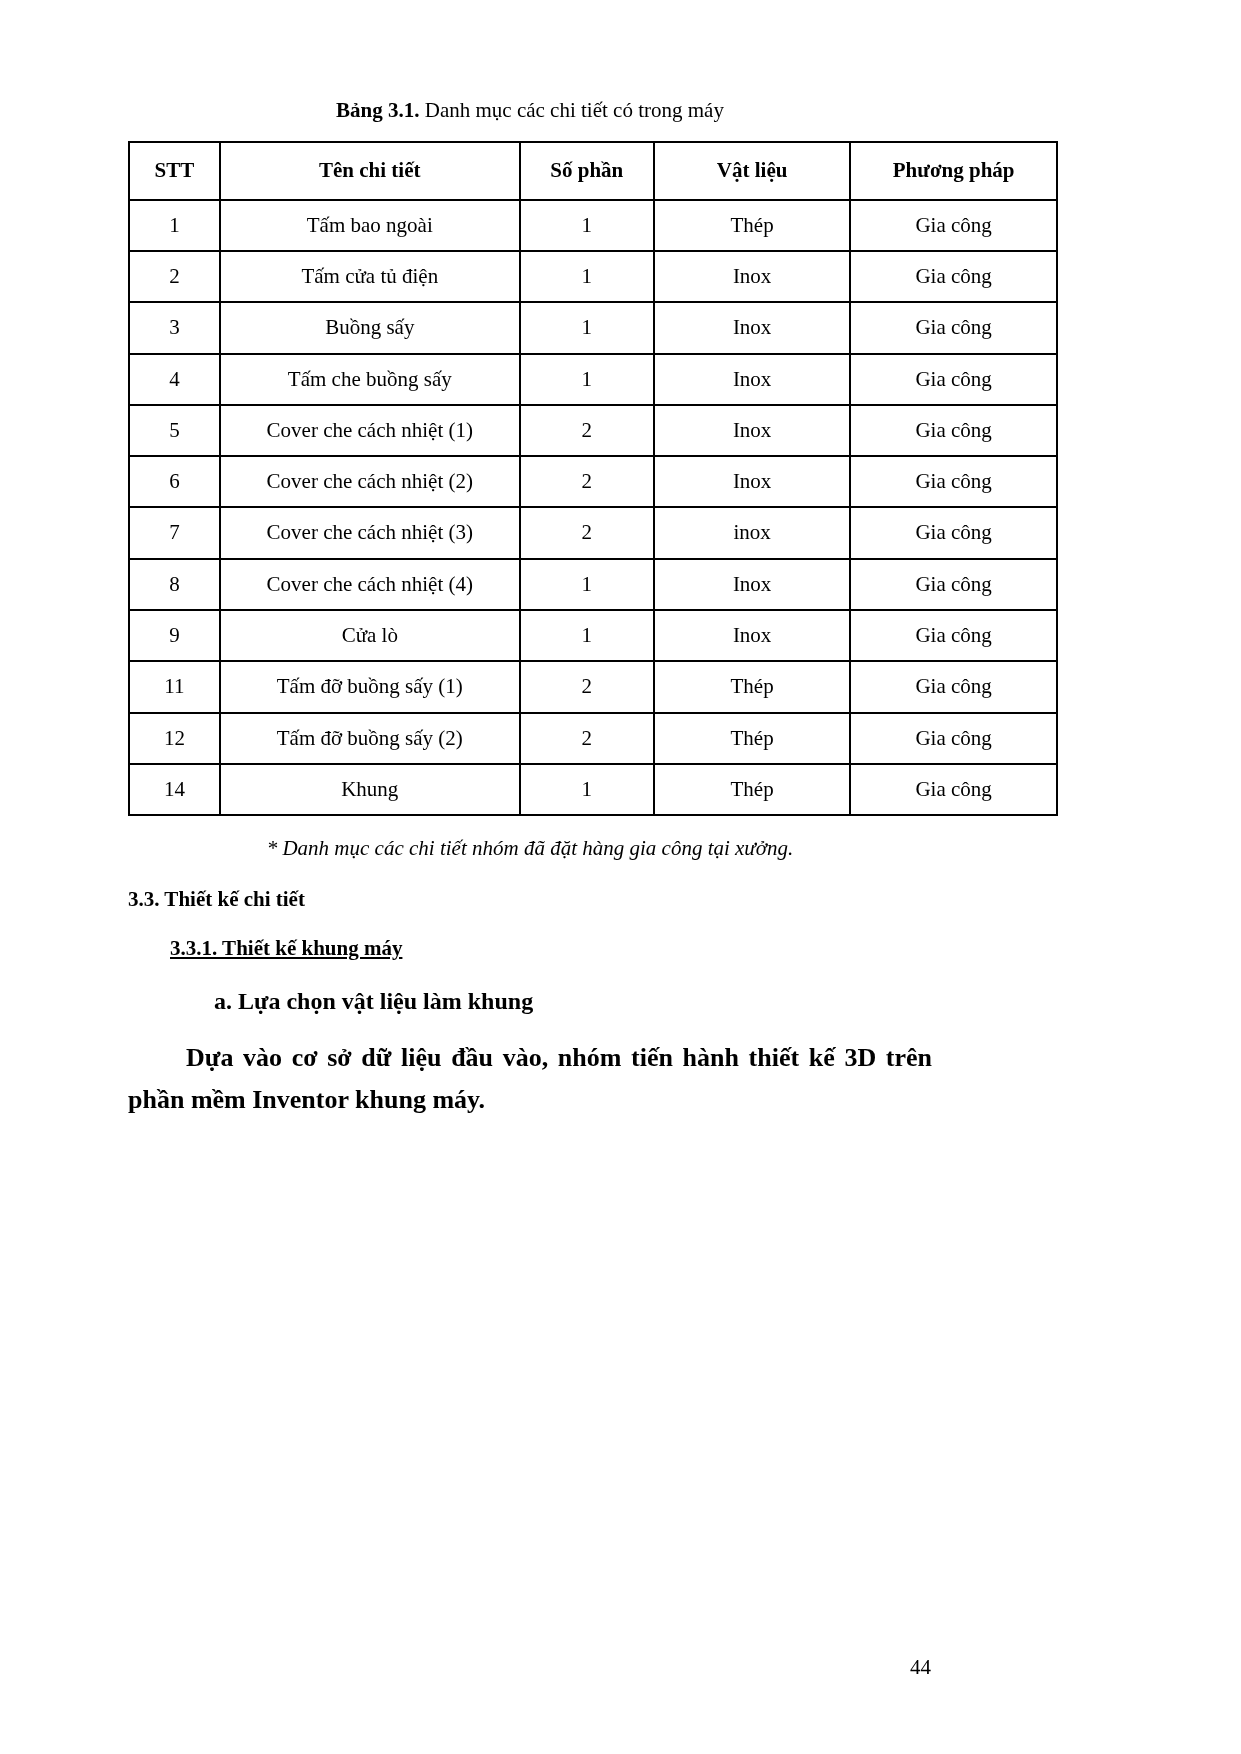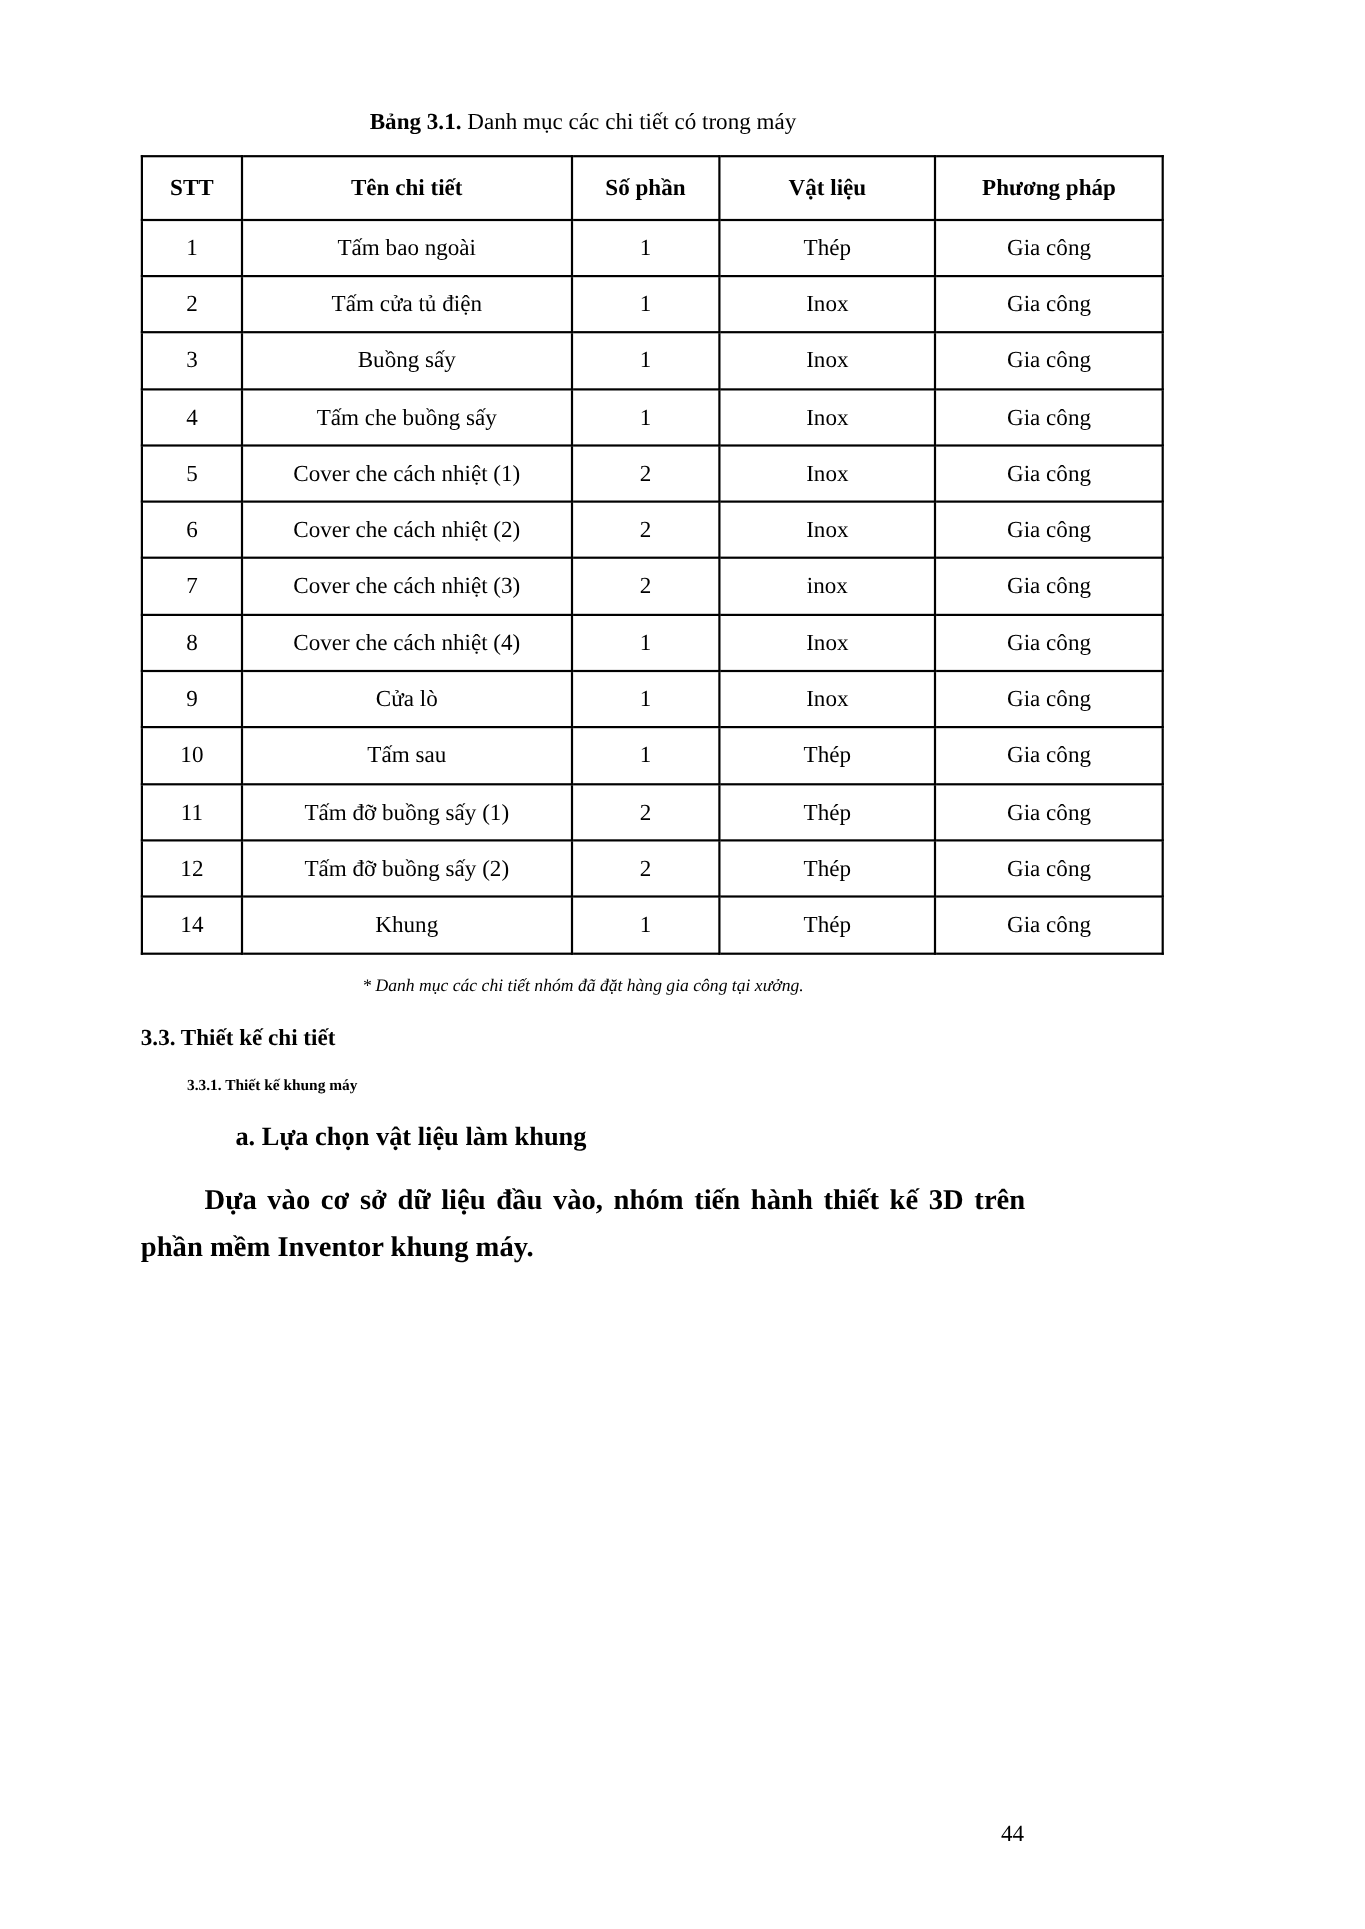--- a/index.html
+++ b/index.html
@@ -52,35 +52,36 @@
   }
   col.c-stt { width: 88px; }
   col.c-name { width: 290px; }
   col.c-qty  { width: 130px; }
   col.c-mat  { width: 190px; }
   col.c-met  { width: 200px; }
 
   .note {
     text-align: center;
     font-style: italic;
-    font-size: 16px;
+    font-size: 21px;
     margin: 18px 0 0 0;
     line-height: 1.4;
   }
   h2.sec {
     font-size: 21px;
     font-weight: bold;
     margin: 20px 0 0 0;
     line-height: 1.5;
   }
   h3.sub {
-    font-size: 14px;
+    font-size: 21px;
     font-weight: bold;
     margin: 18px 0 0 42px;
     line-height: 1.5;
+    text-decoration: underline;
   }
   h4.subsub {
     font-size: 24px;
     font-weight: bold;
     margin: 18px 0 0 86px;
     line-height: 1.5;
   }
   p.body {
     font-size: 26px;
     margin: 18px 0 0 0;
@@ -182,27 +183,20 @@
         <td>Gia công</td>
       </tr>
       <tr>
         <td>9</td>
         <td>Cửa lò</td>
         <td>1</td>
         <td>Inox</td>
         <td>Gia công</td>
       </tr>
       <tr>
-        <td>10</td>
-        <td>Tấm sau</td>
-        <td>1</td>
-        <td>Thép</td>
-        <td>Gia công</td>
-      </tr>
-      <tr>
         <td>11</td>
         <td>Tấm đỡ buồng sấy (1)</td>
         <td>2</td>
         <td>Thép</td>
         <td>Gia công</td>
       </tr>
       <tr>
         <td>12</td>
         <td>Tấm đỡ buồng sấy (2)</td>
         <td>2</td>

